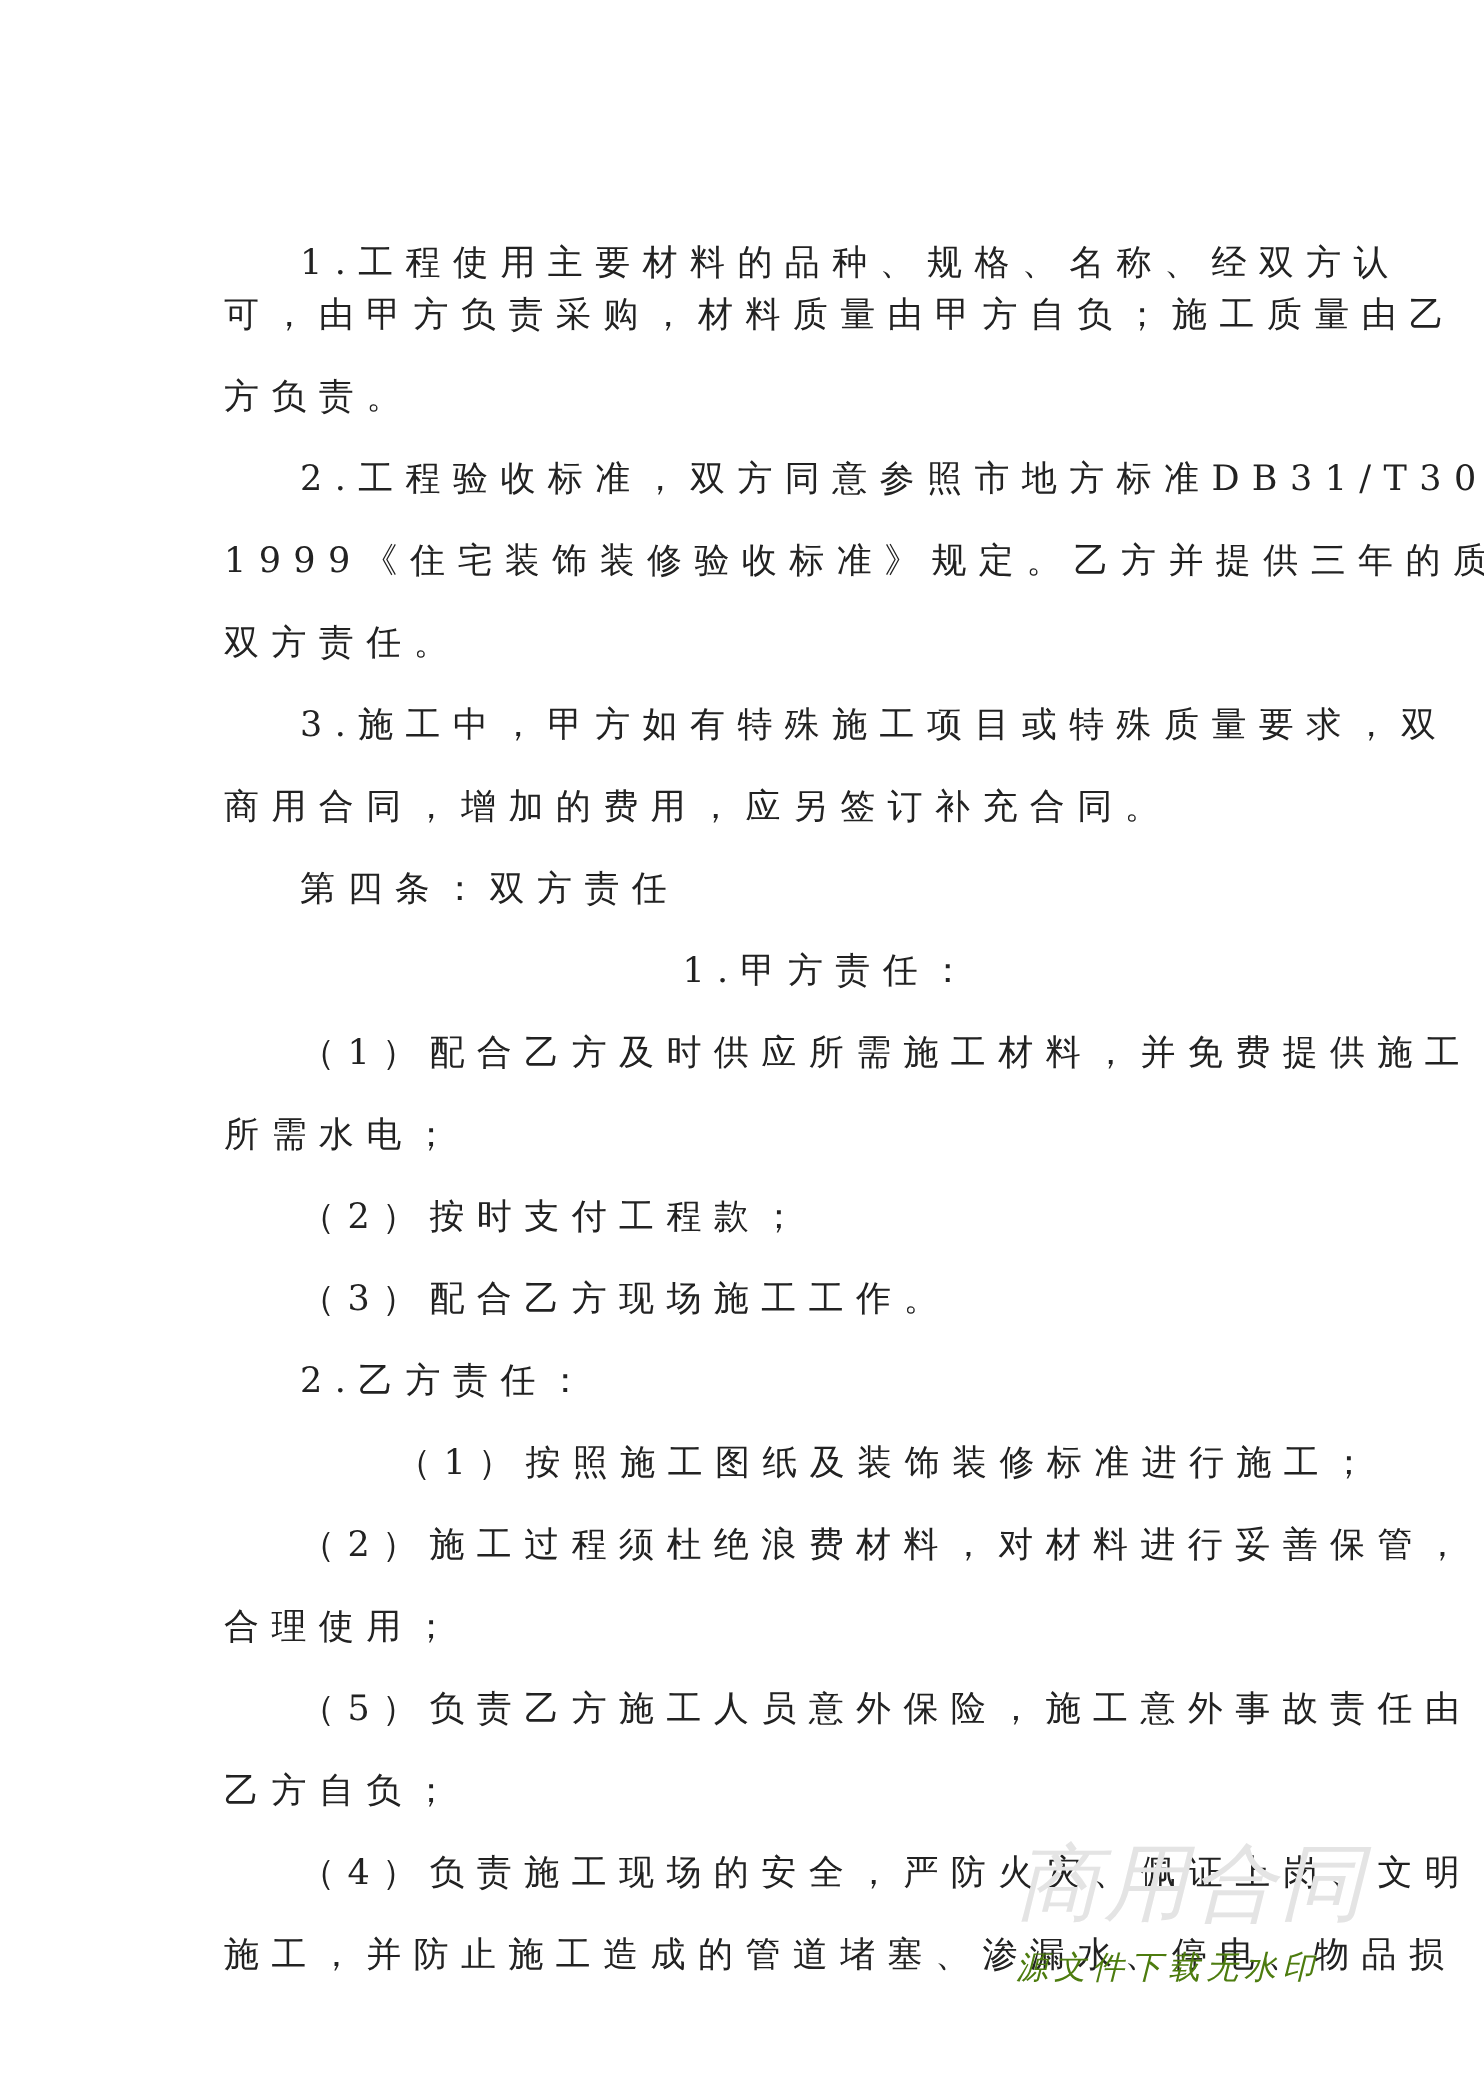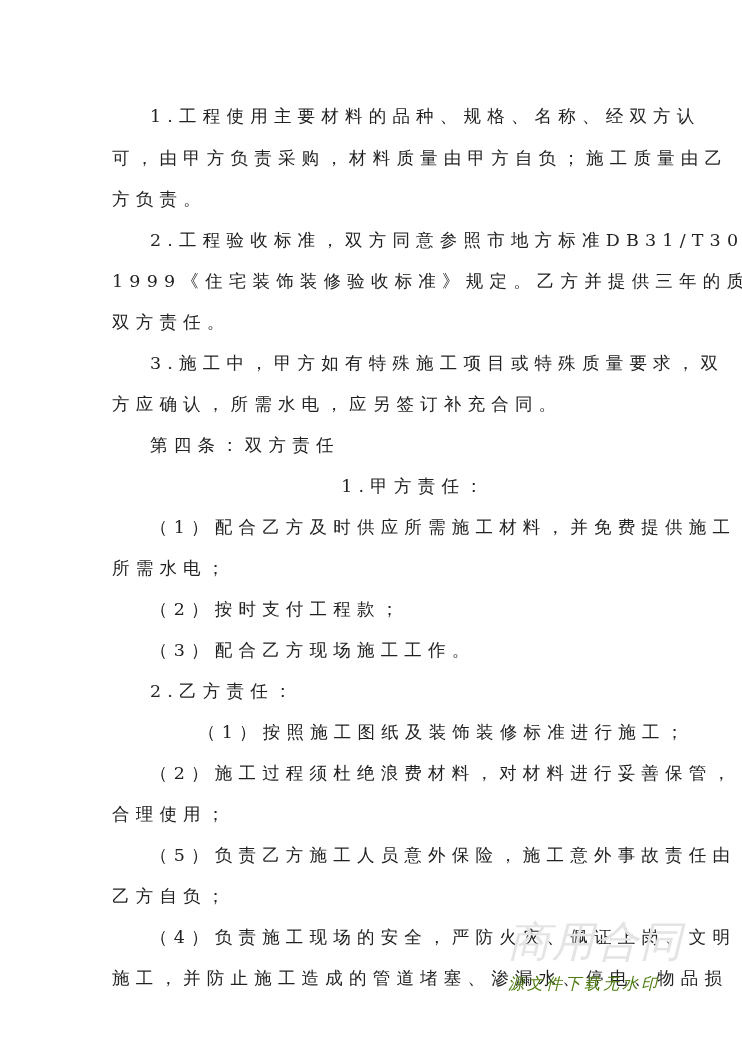--- a/index.html
+++ b/index.html
@@ -19,28 +19,28 @@
     color: #e4e4e4; text-align: left;
   }
   .wm-title { font-size: 42px; letter-spacing: 2px; line-height: 48px; }
   .wm-sub { font-size: 16px; letter-spacing: 3px; line-height: 28px; margin-top: 4px; color: #4d7c0f; }
 </style>
 </head>
 <body>
 
 <div class="page">
   <div id="lines">
-      <div class="para indent" style="top: 94px; text-align: center;">1.工程使用主要材料的品种、规格、名称、经双方认</div>
+      <div class="para indent" style="top: 110px; text-align: center;">1.工程使用主要材料的品种、规格、名称、经双方认</div>
       <div class="para" style="top: 136px;">可，由甲方负责采购，材料质量由甲方自负；施工质量由乙</div>
       <div class="para" style="top: 177px;">方负责。</div>
       <div class="para indent" style="top: 218px;">2.工程验收标准，双方同意参照市地方标准DB31/T30—</div>
       <div class="para" style="top: 259px;">1999《住宅装饰装修验收标准》规定。乙方并提供三年的质</div>
       <div class="para" style="top: 300px;">双方责任。</div>
       <div class="para indent" style="top: 341px;">3.施工中，甲方如有特殊施工项目或特殊质量要求，双</div>
-      <div class="para" style="top: 382px;">方应确认，所需水电，应另签订补充合同。</div>
+      <div class="para" style="top: 382px;">商用合同，增加的费用，应另签订补充合同。</div>
       <div class="para indent" style="top: 423px;">第四条：双方责任</div>
       <div class="para indent" style="top: 464px; text-align: center;">1.甲方责任：</div>
       <div class="para indent" style="top: 505px;">（1）配合乙方及时供应所需施工材料，并免费提供施工</div>
       <div class="para" style="top: 546px;">所需水电；</div>
       <div class="para indent" style="top: 587px;">（2）按时支付工程款；</div>
       <div class="para indent" style="top: 628px;">（3）配合乙方现场施工工作。</div>
       <div class="para indent" style="top: 669px;">2.乙方责任：</div>
       <div class="para indent" style="top: 710px; margin-left: 48px;">（1）按照施工图纸及装饰装修标准进行施工；</div>
       <div class="para indent" style="top: 751px;">（2）施工过程须杜绝浪费材料，对材料进行妥善保管，</div>
       <div class="para" style="top: 792px;">合理使用；</div>

